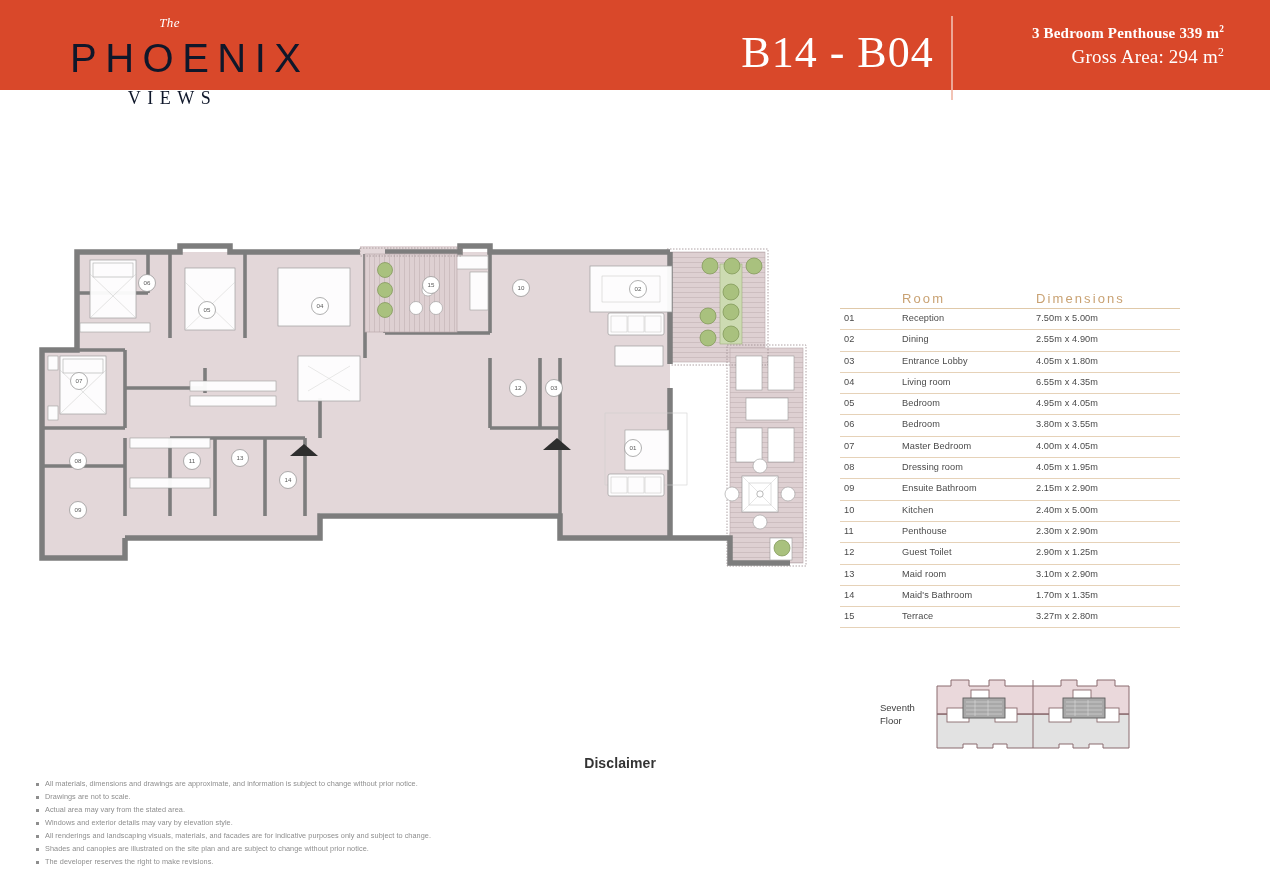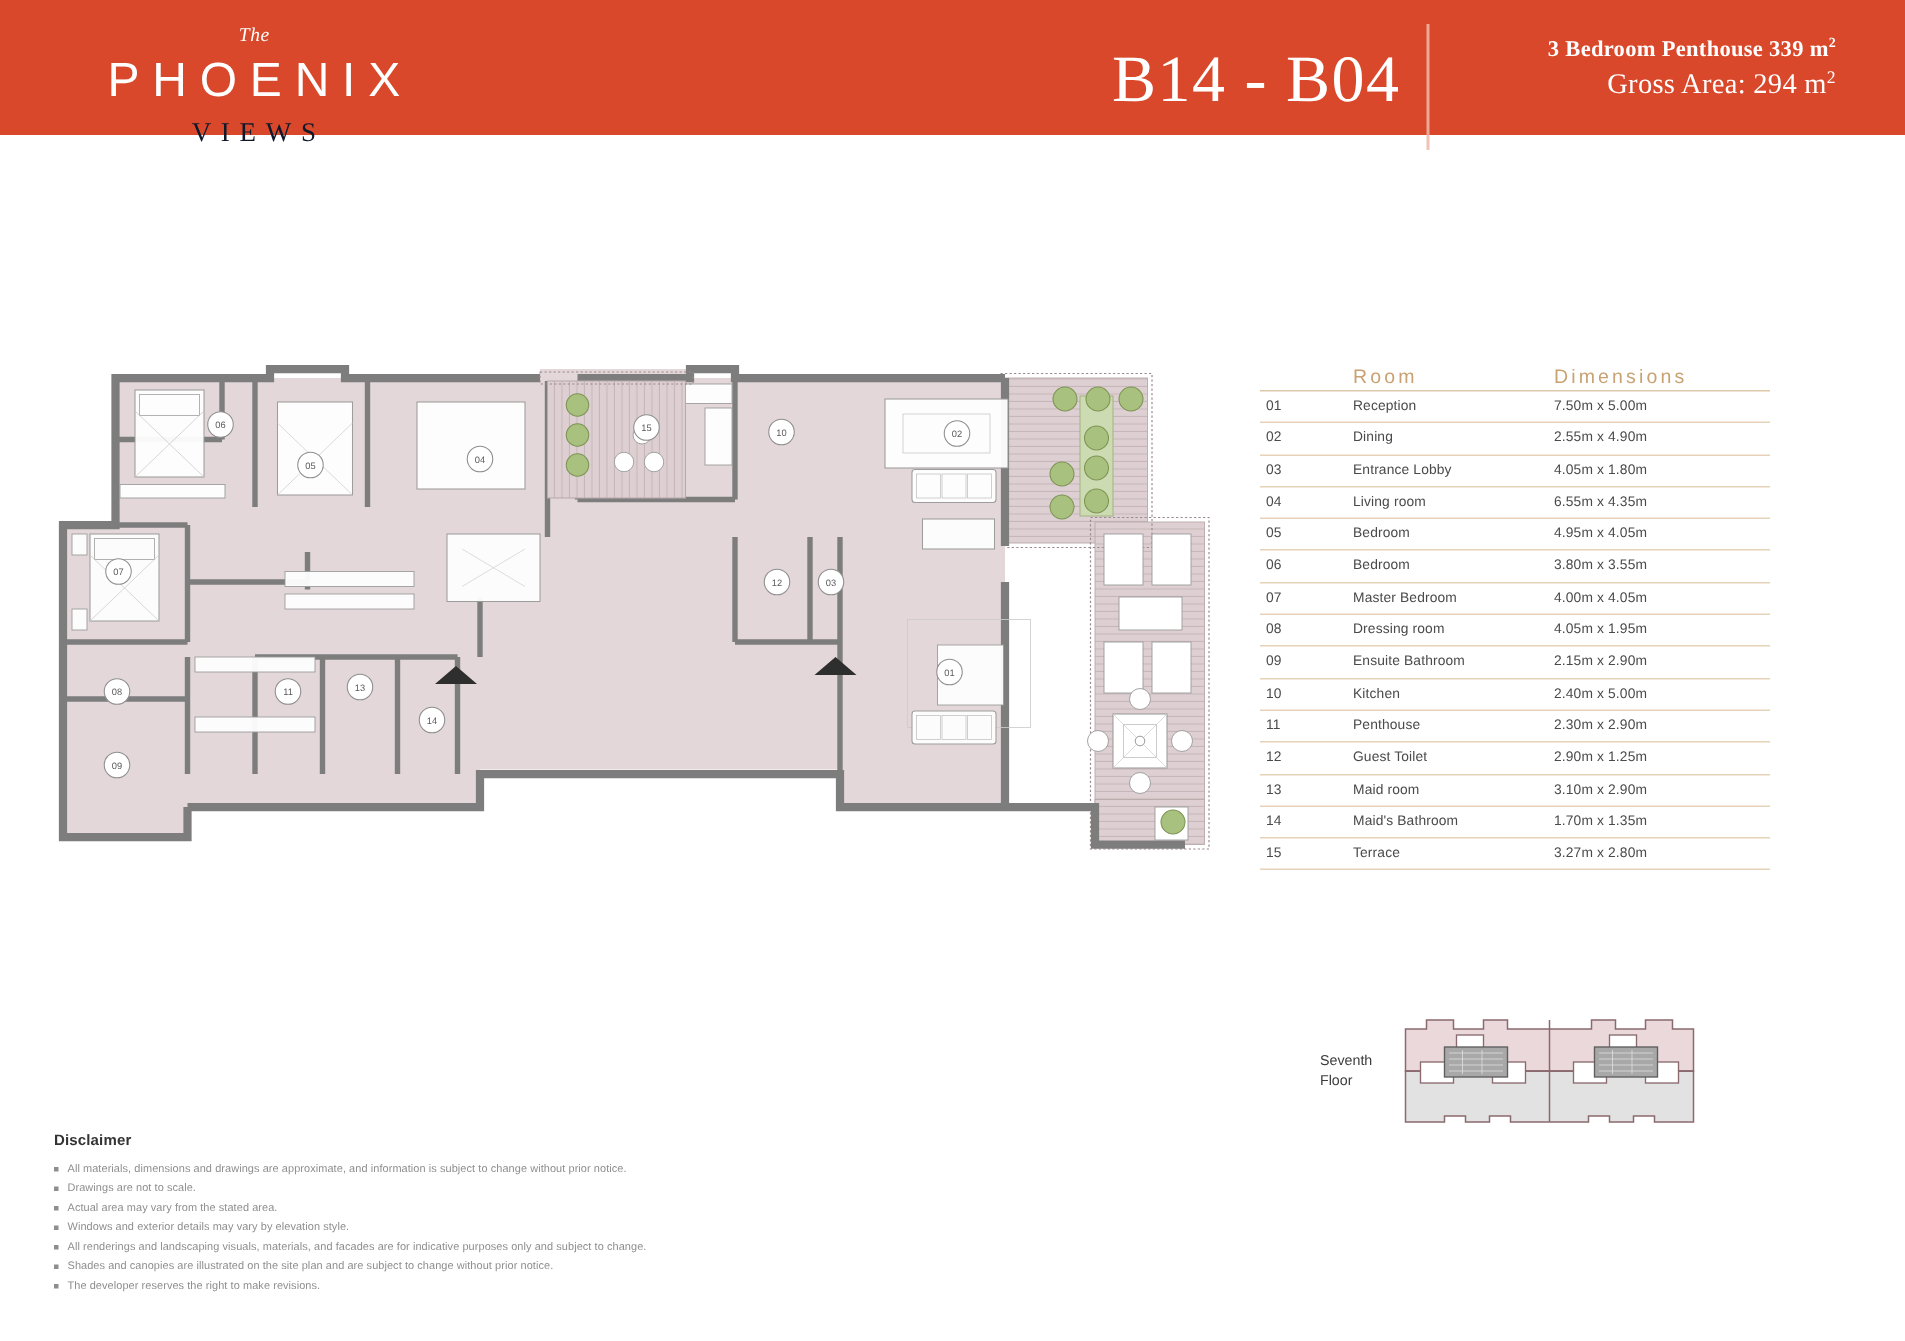--- a/index.html
+++ b/index.html
@@ -19,21 +19,21 @@
     background: #d9482a;
   }
   .logo { position: absolute; left: 62px; top: 16px; width: 215px; text-align: center; }
   .logo-the {
     font-family: "Liberation Serif", serif;
     font-style: italic; font-size: 13px; color: #fff;
     letter-spacing: .4px; line-height: 1;
   }
   .logo-main {
     font-family: "Liberation Sans", sans-serif;
-    font-size: 32px; color: #ffffff; letter-spacing: 8.5px;
+    font-size: 40px; color: #0f172a; letter-spacing: 8.5px;
     font-weight: 300; line-height: 1.25; margin-top: 4px; text-indent: 8px;
   }
   .logo-sub {
     font-family: "Liberation Serif", serif;
     font-size: 18px; color: #0f172a; letter-spacing: 6.5px;
     margin-top: 5px; text-indent: 6px;
   }
   .unit-code {
     position: absolute; left: 740px; top: 27px; width: 195px;
     text-align: center;
@@ -53,21 +53,21 @@
   .hdr-info .l2 { font-size: 19px; line-height: 1.35; letter-spacing: .2px; }
   .hdr-info .l3 { font-size: 19px; line-height: 1.35; letter-spacing: .2px; }
   .sup { font-size: .62em; vertical-align: super; }
 
   
   .plan-wrap { position: absolute; left: 30px; top: 238px; width: 790px; height: 345px; }
   .plan-svg { display: block; }
 
   
   .table { position: absolute; left: 840px; top: 238px; width: 342px; }
-  .t-head { position: relative; height: 22px; }
+  .t-head { position: relative; height: 22px; margin-top: 48px; }
   .t-head .th {
     position: absolute; bottom: 2px;
     font-size: 13px; color: #c9a273; letter-spacing: 2.1px;
     font-family: "Liberation Sans", sans-serif;
   }
   .th-room { left: 62px; }
   .th-dim  { left: 196px; }
   .t-rule { height: 1px; background: #e0c9a9; width: 340px; }
   .t-row { position: relative; height: 21.3px; }
   .t-row .c {
@@ -89,22 +89,22 @@
   .kp-label {
     position: absolute; left: 0; top: 30px; width: 50px;
     font-size: 9.5px; color: #3d3d3d; line-height: 1.35;
     font-family: "Liberation Sans", sans-serif;
   }
   .kp-svg { position: absolute; left: 53px; top: 0; }
 
   
   .disc { position: absolute; left: 36px; top: 755px; width: 620px; }
   .disc-title {
-    font-size: 10px; font-weight: bold; color: #333;
-    margin-bottom: 7px; letter-spacing: .1px;
+    font-size: 14px; font-weight: bold; color: #333;
+    margin-bottom: 7px; letter-spacing: .1px; text-align: right;
   }
   .disc-item {
     position: relative; padding-left: 9px;
     font-size: 7.3px; color: #8e8e8e; line-height: 1.78;
     letter-spacing: .05px;
   }
   .disc-item::before {
     content: ""; position: absolute; left: 0; top: 5px;
     width: 3px; height: 3px; background: #8e8e8e;
   }

